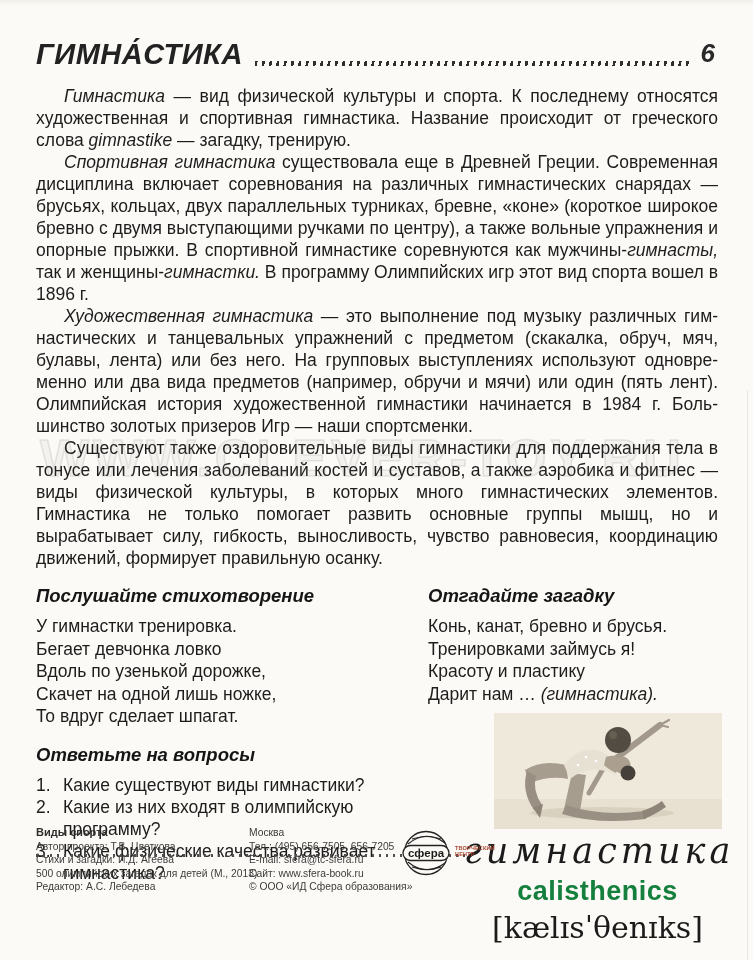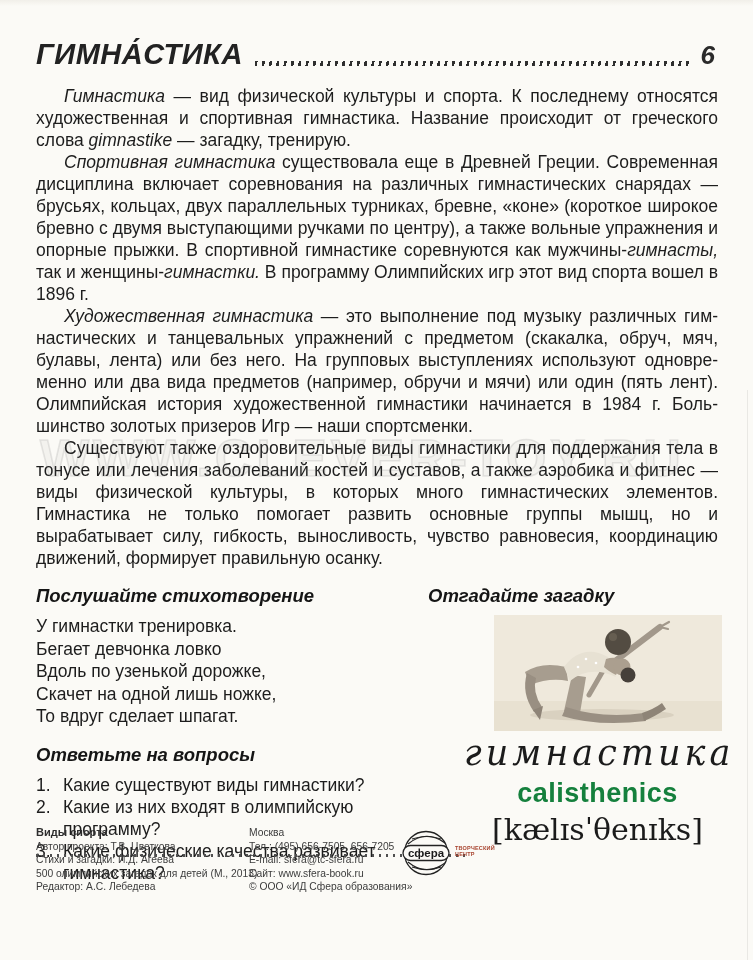--- a/index.html
+++ b/index.html
@@ -6,21 +6,21 @@
   body{
     width:753px;height:960px;position:relative;overflow:hidden;
     background:#fbfaf6;color:#1d1d1d;
     font-family:"Liberation Sans",sans-serif;
   }
   .page{position:absolute;inset:0}
   .page::after{content:"";position:absolute;right:5px;top:390px;bottom:0;width:1px;background:rgba(0,0,0,.07)}
   .page::before{content:"";position:absolute;left:0;top:0;right:0;height:6px;background:linear-gradient(#f1efe9,rgba(241,239,233,0))}
 
   
-  .header{display:flex;align-items:flex-end;padding:38px 38px 0 36px}
+  .header{display:flex;align-items:flex-start;padding:38px 38px 0 36px}
   .title{font-size:29px;font-weight:bold;font-style:italic;letter-spacing:.5px;white-space:nowrap;color:#222}
   .leader{flex:1;height:5px;margin:0 8px 5px 12px;align-self:flex-end;
     background:repeating-linear-gradient(100deg,#2e2e2e 0 2.6px,transparent 2.6px 7.2px)}
   .pagenum{font-size:26px;font-weight:bold;font-style:italic;color:#2a2a2a}
 
   
   .paragraphs{padding:14px 35px 0 36px;text-align:justify;font-size:17.5px;line-height:22px}
   .paragraphs p{margin:0;text-indent:28px}
 
   
@@ -105,20 +105,26 @@
         </div>
         <div class="q-item">
           <span class="q-num">3.</span>
           <span class="q-text">Какие физические качества развивает гимнастика?</span>
         </div>
       </div>
     </div>
 
     <div class="col-right">
       <div class="subhead">Отгадайте загадку</div>
+      <div>
+        <div class="vline">Конь, канат, бревно и брусья.</div>
+        <div class="vline">Тренировками займусь я!</div>
+        <div class="vline">Красоту и пластику</div>
+        <div class="vline"><span>Дарит нам … </span><i>(гимнастика).</i></div>
+      </div>
 
       <svg class="photo" viewBox="0 0 228 116" xmlns="http://www.w3.org/2000/svg">
         <rect width="228" height="116" fill="#efe9dc"></rect>
         <rect y="86" width="228" height="30" fill="#e8e1d1"></rect>
         <ellipse cx="108" cy="100" rx="72" ry="6" fill="#d9d1c0"></ellipse>
 
         <path d="M116,50 L166,12" stroke="#a2988b" stroke-width="6" stroke-linecap="round" fill="none"></path>
         <path d="M166,12 l9,-5 M166,12 l8,2" stroke="#a2988b" stroke-width="2.2" stroke-linecap="round" fill="none"></path>
 
         <path d="M110,54 Q102,68 95,80" stroke="#a2988b" stroke-width="5" stroke-linecap="round" fill="none"></path>

